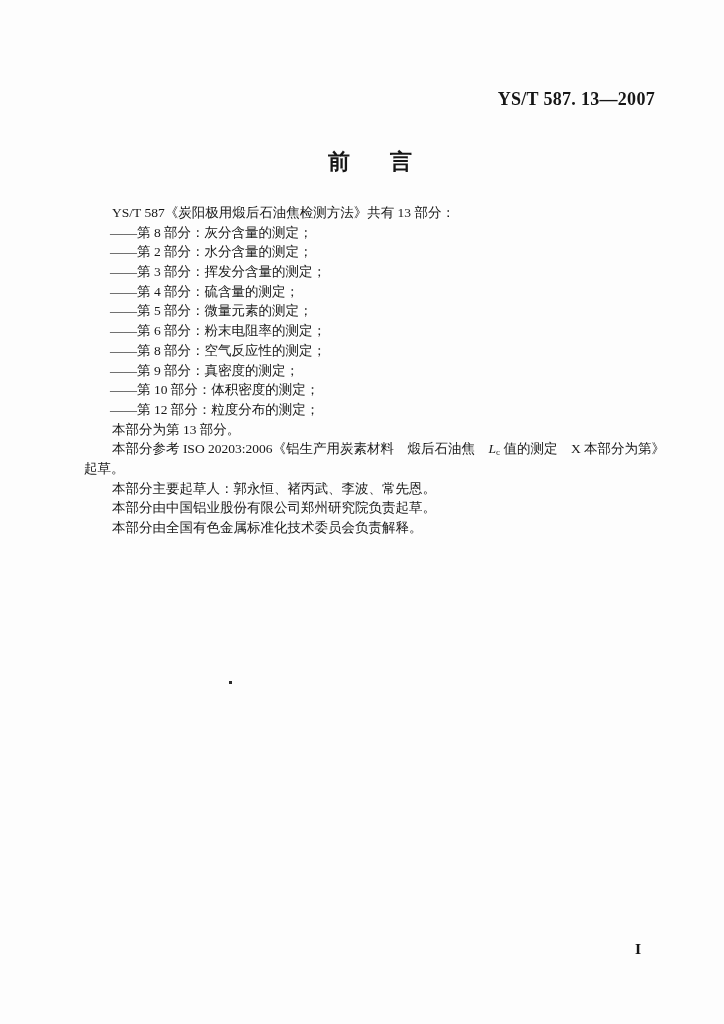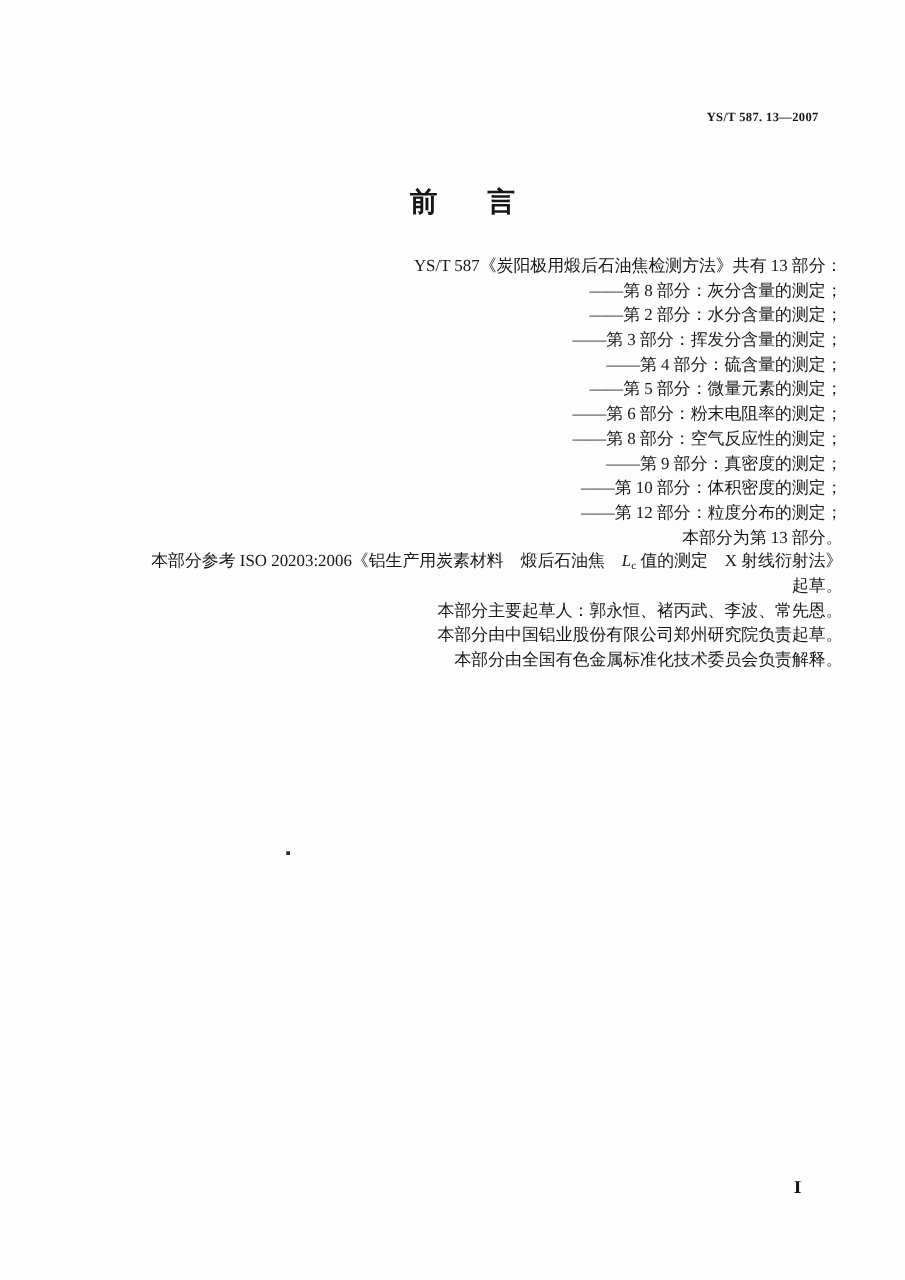--- a/index.html
+++ b/index.html
@@ -13,21 +13,21 @@
     height: 1024px;
     background: #fdfdfd;
     overflow: hidden;
     font-family: "Liberation Serif", "DejaVu Serif", serif;
     color: #161616;
   }
   .header {
     position: absolute;
     top: 89px;
     right: 69px;
-    font-size: 10px;
+    font-size: 18px;
     font-weight: bold;
     letter-spacing: 0.3px;
   }
   .title {
     position: absolute;
     top: 147px;
     left: 0;
     width: 724px;
     box-sizing: border-box;
     padding-left: 16px;
@@ -42,21 +42,20 @@
     left: 84px;
     top: 203px;
     width: 590px;
     font-size: 13.5px;
     color: #181818;
   }
   .line {
     height: 19.7px;
     line-height: 19.7px;
     white-space: nowrap;
-    text-align: right;
   }
   .indent { padding-left: 28px; }
   .part   { padding-left: 26px; }
   .sym i  { font-style: italic; }
   sub {
     font-size: 9px;
     vertical-align: -2px;
     line-height: 0;
   }
   .speck {
@@ -101,21 +100,21 @@
         <div class="line part">——第 8 部分：空气反应性的测定；</div>
         <div class="line part">——第 9 部分：真密度的测定；</div>
         <div class="line part">——第 10 部分：体积密度的测定；</div>
         <div class="line part">——第 12 部分：粒度分布的测定；</div>
       </div>
 
 
     <div class="line indent">本部分为第 13 部分。</div>
 
     <div class="line indent">
-      <span>本部分参考 ISO 20203:2006《铝生产用炭素材料　煅后石油焦　</span><span class="sym"><i>L</i><sub>c</sub></span><span> 值的测定　X 射线衍射法》</span>
+      <span>本部分参考 ISO 20203:2006《铝生产用炭素材料　煅后石油焦　</span><span class="sym"><i>L</i><sub>c</sub></span><span> 值的测定　X 本部分为第》</span>
     </div>
 
     <div class="line">起草。</div>
 
     <div>
         <div class="line indent">本部分主要起草人：郭永恒、褚丙武、李波、常先恩。</div>
         <div class="line indent">本部分由中国铝业股份有限公司郑州研究院负责起草。</div>
         <div class="line indent">本部分由全国有色金属标准化技术委员会负责解释。</div>
       </div>
 

